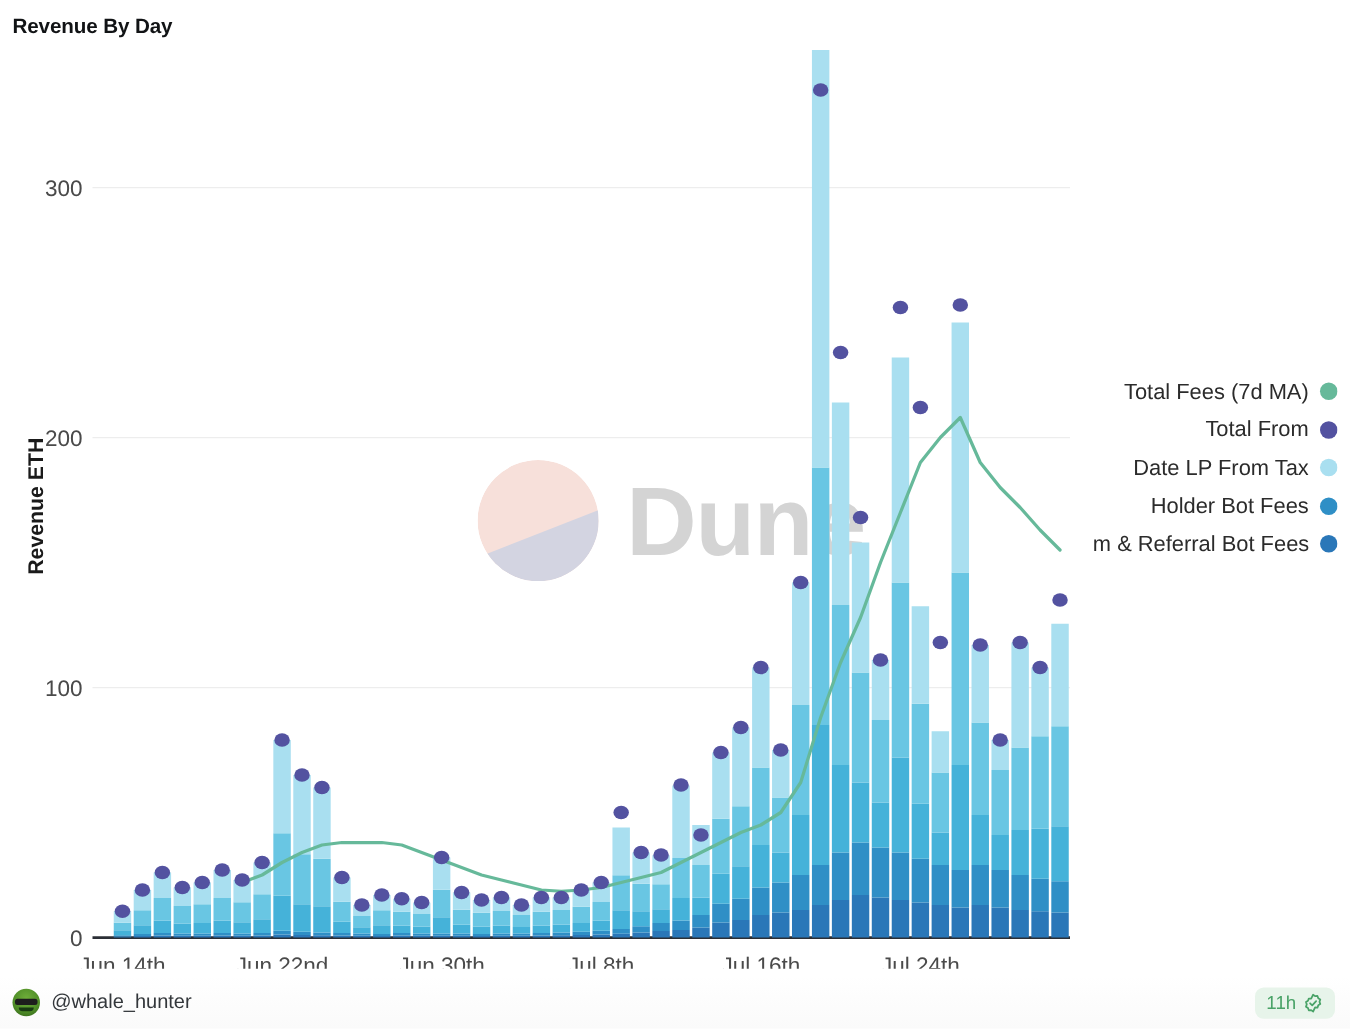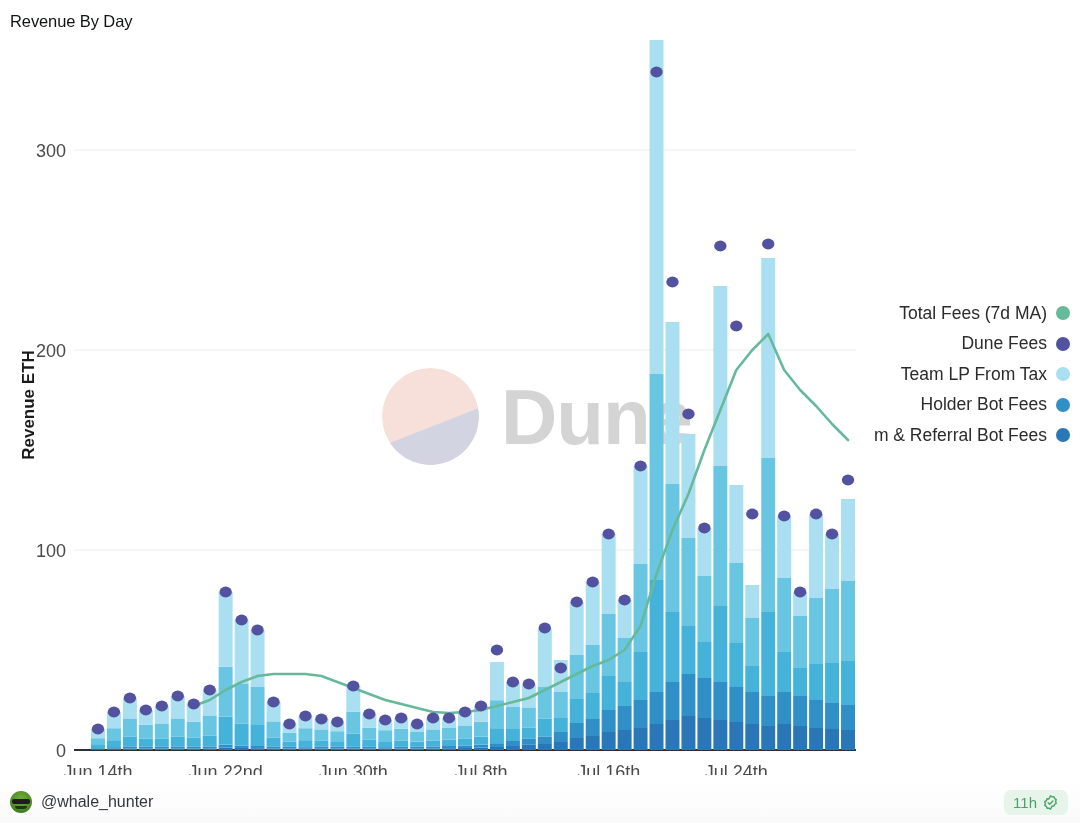--- a/index.html
+++ b/index.html
@@ -9,21 +9,21 @@
     background: #ffffff;
     font-family: "Liberation Sans", sans-serif;
     color: #1a1a1a;
     overflow: hidden;
   }
   #root { position: relative; width: 1080px; height: 823px; background:#fff; }
 
   
   .title {
     position: absolute; left: 10px; top: 12px;
-    font-size: 16.5px; font-weight: normal; letter-spacing: -0.1px;
+    font-size: 16.5px; font-weight: bold; letter-spacing: -0.1px;
     color: #111315;
   }
 
   
   .chart-area { position: absolute; left: 0; top: 40px; width: 1080px; height: 735px; }
   svg.plot { display:block; }
 
   
   .legend {
     position: absolute; left: 860px; top: 302px;
@@ -431,25 +431,25 @@
         <text x="0" y="0" text-anchor="middle" transform="translate(34,365) rotate(-90)" font-family="&quot;Liberation Sans&quot;, sans-serif" font-size="17" font-weight="bold" fill="#1a1a1a">Revenue ETH</text>
       </svg>
   </div>
 
   <div class="legend" id="legend-host">
       <div class="legend-row">
         <span class="legend-label">Total Fees (7d MA)</span>
         <span class="legend-dot" style="background: rgb(102, 185, 154);"></span>
       </div>
       <div class="legend-row">
-        <span class="legend-label">Dune Fees</span>
+        <span class="legend-label">Total From</span>
         <span class="legend-dot" style="background: rgb(83, 82, 160);"></span>
       </div>
       <div class="legend-row">
-        <span class="legend-label">Team LP From Tax</span>
+        <span class="legend-label">Date LP From Tax</span>
         <span class="legend-dot" style="background: rgb(169, 223, 240);"></span>
       </div>
       <div class="legend-row">
         <span class="legend-label">Holder Bot Fees</span>
         <span class="legend-dot" style="background: rgb(47, 143, 198);"></span>
       </div>
       <div class="legend-row">
         <span class="legend-label">Team &amp; Referral Bot Fees</span>
         <span class="legend-dot" style="background: rgb(42, 119, 184);"></span>
       </div>

